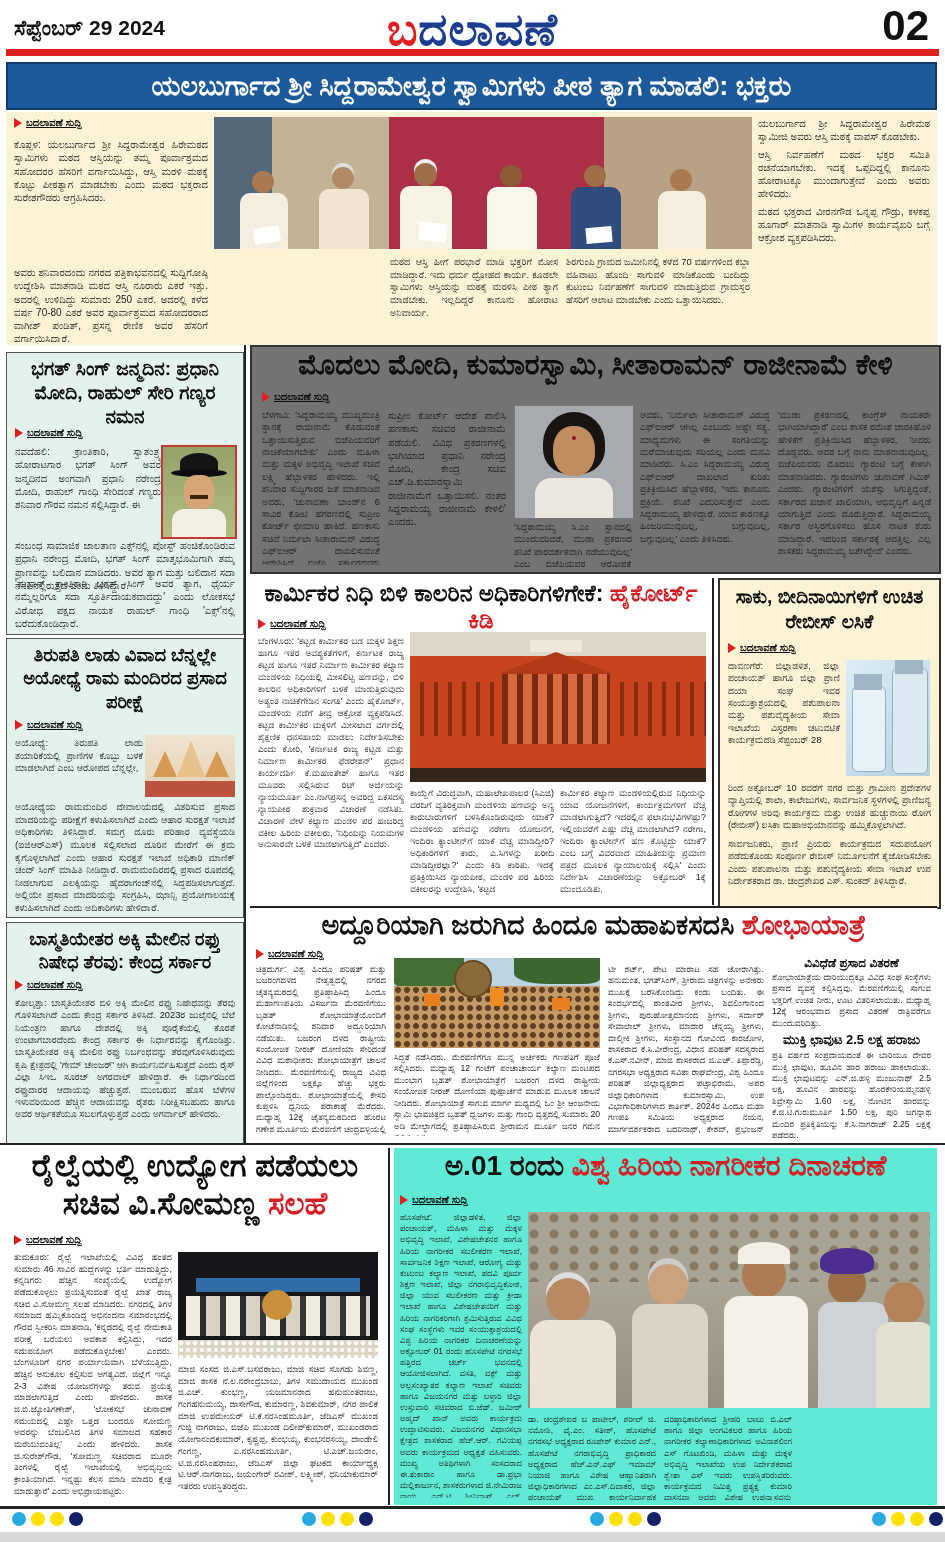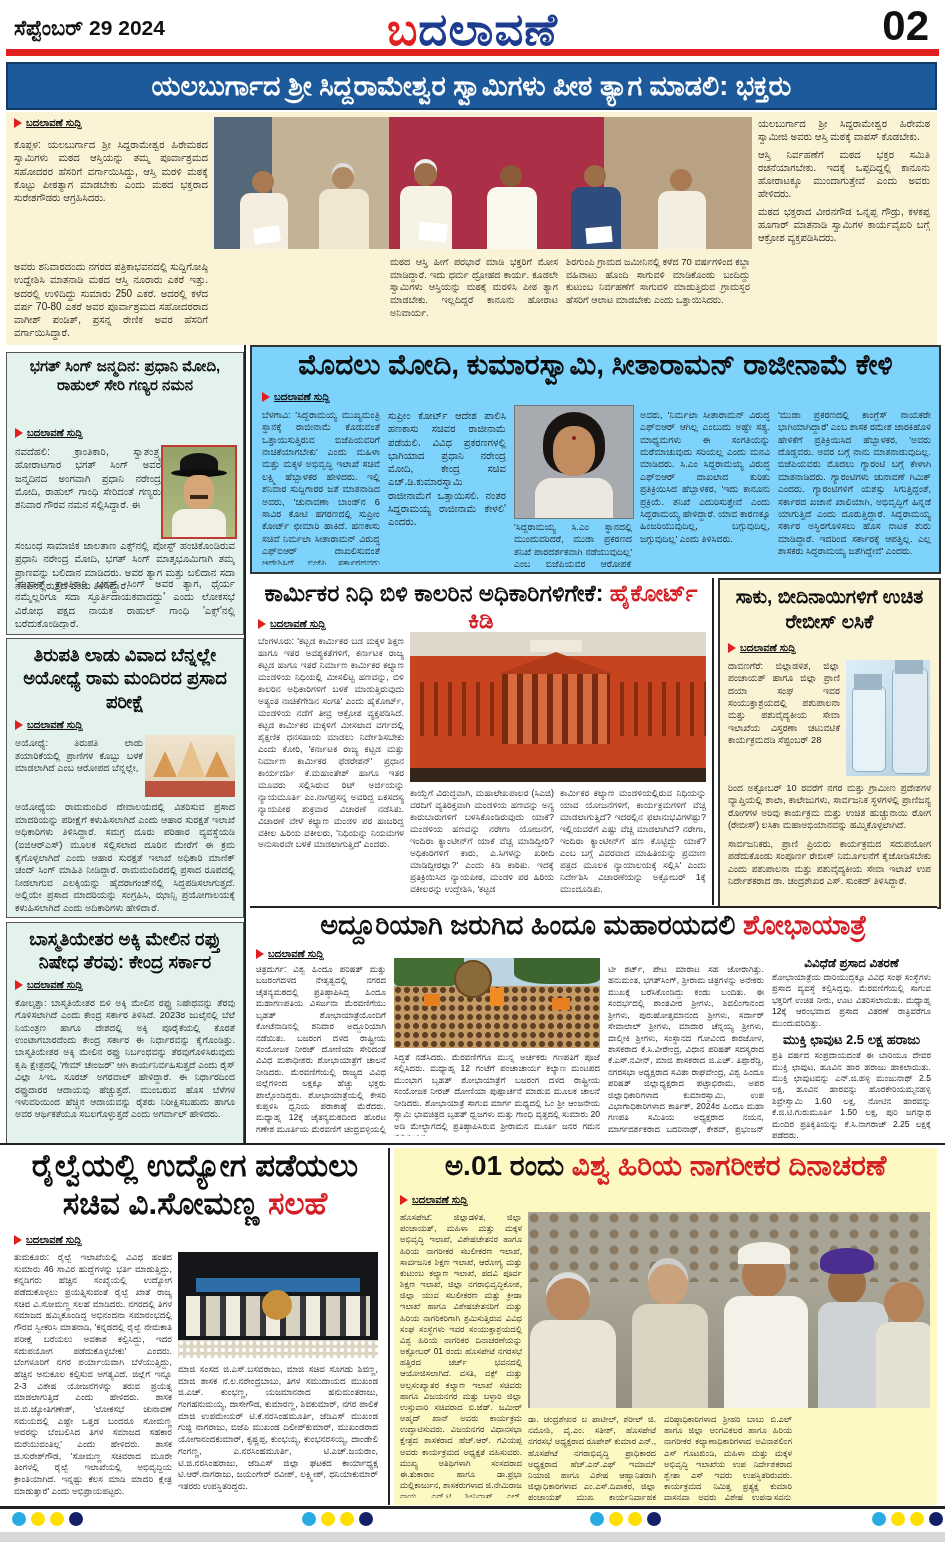--- a/index.html
+++ b/index.html
@@ -74,26 +74,26 @@
     <div class="txt abs" style="left:560px;top:144px;width:184px;height:84px;font-size:9.5px;">ಶಿರಗುಂಪಿ ಗ್ರಾಮದ ಜಮೀನಿನಲ್ಲಿ ಕಳೆದ 70 ವರ್ಷಗಳಿಂದ ಕಬ್ಜಾ ವಹಿವಾಟು ಹೊಂದಿ ಸಾಗುವಳಿ ಮಾಡಿಕೊಂಡು ಬಂದಿದ್ದು ಕುಟುಂಬ ನಿರ್ವಹಣೆಗೆ ಸಾಗುವಳಿ ಮಾಡುತ್ತಿರುವ ಗ್ರಾಮಸ್ಥರ ಹೆಸರಿಗೆ ಆಲಾಟ ಮಾಡಬೇಕು ಎಂದು ಒತ್ತಾಯಿಸಿದರು.</div>
     <div class="abs" style="left:752px;top:5px;width:172px;height:224px;overflow:hidden;">
       <p class="txt" style="margin:0 0 4px;">ಯಲಬುರ್ಗಾದ ಶ್ರೀ ಸಿದ್ದರಾಮೇಶ್ವರ ಹಿರೇಮಠ ಸ್ವಾಮೀಜಿ ಅವರು ಆಸ್ತಿ ಮಠಕ್ಕೆ ವಾಪಸ್ ಕೊಡಬೇಕು.</p>
       <p class="txt" style="margin:0 0 4px;">ಆಸ್ತಿ ನಿರ್ವಹಣೆಗೆ ಮಠದ ಭಕ್ತರ ಸಮಿತಿ ರಚನೆಯಾಗಬೇಕು. ಇದಕ್ಕೆ ಒಪ್ಪದಿದ್ದಲ್ಲಿ ಕಾನೂನು ಹೋರಾಟಕ್ಕೂ ಮುಂದಾಗುತ್ತೇವೆ ಎಂದು ಅವರು ಹೇಳಿದರು.</p>
       <p class="txt" style="margin:0 0 4px;">ಮಠದ ಭಕ್ತರಾದ ವೀರನಗೌಡ ಒನ್ನಪ್ಪ ಗೌಡ್ರು, ಕಳಕಪ್ಪ ಹೂಗಾರ್ ಮಾತನಾಡಿ ಸ್ವಾಮಿಗಳ ಕಾರ್ಯವೈಖರಿ ಬಗ್ಗೆ ಆಕ್ರೋಶ ವ್ಯಕ್ತಪಡಿಸಿದರು.</p>
     </div>
 
   </div>
 
   <div class="abs" style="left:14px;top:250px;width:194px;height:92px;overflow:hidden;">
-    <p class="txt" style="margin:10px 0 4px;">ಅವರು ಶನಿವಾರದಂದು ನಗರದ ಪತ್ರಿಕಾಭವನದಲ್ಲಿ ಸುದ್ದಿಗೋಷ್ಠಿ ಉದ್ದೇಶಿಸಿ ಮಾತನಾಡಿ ಮಠದ ಆಸ್ತಿ ನೂರಾರು ಎಕರೆ ಇತ್ತು. ಅದರಲ್ಲಿ ಉಳಿದಿದ್ದು ಸುಮಾರು 250 ಎಕರೆ. ಅದರಲ್ಲಿ ಕಳೆದ ವರ್ಷ 70-80 ಎಕರೆ ಅವರ ಪೂರ್ವಾಶ್ರಮದ ಸಹೋದರರಾದ ವಾಗೀಶ್ ಪಂಡಿತ್, ಪ್ರಸನ್ನ ರೇಣಿಕ ಅವರ ಹೆಸರಿಗೆ ವರ್ಗಾಯಿಸಿದ್ದಾರೆ.</p>
+    <p class="txt" style="margin:16px 0 4px;">ಅವರು ಶನಿವಾರದಂದು ನಗರದ ಪತ್ರಿಕಾಭವನದಲ್ಲಿ ಸುದ್ದಿಗೋಷ್ಠಿ ಉದ್ದೇಶಿಸಿ ಮಾತನಾಡಿ ಮಠದ ಆಸ್ತಿ ನೂರಾರು ಎಕರೆ ಇತ್ತು. ಅದರಲ್ಲಿ ಉಳಿದಿದ್ದು ಸುಮಾರು 250 ಎಕರೆ. ಅದರಲ್ಲಿ ಕಳೆದ ವರ್ಷ 70-80 ಎಕರೆ ಅವರ ಪೂರ್ವಾಶ್ರಮದ ಸಹೋದರರಾದ ವಾಗೀಶ್ ಪಂಡಿತ್, ಪ್ರಸನ್ನ ರೇಣಿಕ ಅವರ ಹೆಸರಿಗೆ ವರ್ಗಾಯಿಸಿದ್ದಾರೆ.</p>
     <p class="txt" style="margin:0;">ಇತ್ತೀಚೆಗೆ ಮಠದ ಸೇವಕ ಸಿದ್ದಯ್ಯ ಎಂಬುವವರನ್ನು ಮಠದಿಂದ ಹೊರಹಾಕಿದಾಗ ಭಕ್ತರು ಸೇರಿ ಪ್ರಶ್ನೆ ಮಾಡಲು ಮಠಕ್ಕೆ ಹೋಗಿದ್ದೆವು.</p>
   </div>
 
   <div class="box" style="left:6px;top:352px;width:236px;height:281px;background:#e4f2ec;border:1px solid #555;">
-    <div class="hl center" style="margin:4px 6px 2px;font-size:15px;line-height:1.25;">ಭಗತ್ ಸಿಂಗ್ ಜನ್ಮದಿನ: ಪ್ರಧಾನಿ ಮೋದಿ, ರಾಹುಲ್ ಸೇರಿ ಗಣ್ಯರ ನಮನ</div>
+    <div class="hl center" style="margin:4px 6px 2px;font-size:19px;line-height:1.25;">ಭಗತ್ ಸಿಂಗ್ ಜನ್ಮದಿನ: ಪ್ರಧಾನಿ ಮೋದಿ, ರಾಹುಲ್ ಸೇರಿ ಗಣ್ಯರ ನಮನ</div>
     <div class="byl abs" style="left:8px;top:74px;">
         <span class="tri"></span>
         <span class="lab">ಬದಲಾವಣೆ ಸುದ್ದಿ</span>
       </div>
     <div class="photo" style="right:6px;top:92px;width:72px;height:90px;background:linear-gradient(#94a269,#b2bc83);border:2px solid #c23a32;">
       <i class="abs" style="left:17px;top:6px;width:38px;height:20px;border-radius:50% 50% 0 0;background:#141414;"></i>
       <i class="abs" style="left:8px;top:22px;width:56px;height:8px;border-radius:50%;background:#0c0c0c;"></i>
       <i class="abs" style="left:21px;top:28px;width:30px;height:34px;border-radius:40%;background:#d6a678;"></i>
       <i class="abs" style="left:27px;top:48px;width:18px;height:4px;background:#3a2414;"></i>
       <i class="abs" style="left:9px;top:62px;width:54px;height:28px;border-radius:12px 12px 0 0;background:#f3efe4;"></i>
@@ -123,21 +123,21 @@
     <div class="hl center" style="margin:5px 6px 2px;font-size:18px;line-height:1.3;">ಬಾಸ್ಮತಿಯೇತರ ಅಕ್ಕಿ ಮೇಲಿನ ರಫ್ತು ನಿಷೇಧ ತೆರವು: ಕೇಂದ್ರ ಸರ್ಕಾರ</div>
     <div class="byl abs" style="left:8px;top:56px;">
         <span class="tri"></span>
         <span class="lab">ಬದಲಾವಣೆ ಸುದ್ದಿ</span>
       </div>
     <div class="txt abs" style="left:8px;top:74px;width:220px;height:140px;font-size:9.3px;">ಕೋಲ್ಕತ್ತಾ: ಬಾಸ್ಮತಿಯೇತರ ಬಿಳಿ ಅಕ್ಕಿ ಮೇಲಿನ ರಫ್ತು ನಿಷೇಧವನ್ನು ತೆರವು ಗೊಳಿಸಲಾಗಿದೆ ಎಂದು ಕೇಂದ್ರ ಸರ್ಕಾರ ತಿಳಿಸಿದೆ. 2023ರ ಜುಲೈನಲ್ಲಿ ಬೆಲೆ ನಿಯಂತ್ರಣ ಹಾಗೂ ದೇಶದಲ್ಲಿ ಅಕ್ಕಿ ಪೂರೈಕೆಯಲ್ಲಿ ಕೊರತೆ ಉಂಟಾಗಬಾರದೆಂದು ಕೇಂದ್ರ ಸರ್ಕಾರ ಈ ನಿರ್ಧಾರವನ್ನು ಕೈಗೊಂಡಿತ್ತು. ಬಾಸ್ಮತಿಯೇತರ ಅಕ್ಕಿ ಮೇಲಿನ ರಫ್ತು ನಿರ್ಬಂಧವನ್ನು ತೆರವುಗೊಳಿಸಿರುವುದು ಕೃಷಿ ಕ್ಷೇತ್ರದಲ್ಲಿ 'ಗೇಮ್ ಚೇಂಜರ್' ಆಗಿ ಕಾರ್ಯನಿರ್ವಹಿಸುತ್ತದೆ ಎಂದು ರೈಸ್ ವಿಲ್ಲಾ ಸಿಇಒ ಸೂರಜ್ ಅಗರವಾಲ್ ಹೇಳಿದ್ದಾರೆ. ಈ ನಿರ್ಧಾರದಿಂದ ರಫ್ತುದಾರರ ಆದಾಯವು ಹೆಚ್ಚುತ್ತದೆ. ಮುಂಬರುವ ಹೊಸ ಬೆಳೆಗಳ ಇಳುವರಿಯಿಂದ ಹೆಚ್ಚಿನ ಆದಾಯವನ್ನು ರೈತರು ನಿರೀಕ್ಷಿಸಬಹುದು ಹಾಗೂ ಅವರ ಆರ್ಥಿಕತೆಯೂ ಸಬಲಗೊಳ್ಳುತ್ತದೆ ಎಂದು ಅಗರ್ವಾಲ್ ಹೇಳಿದರು.</div>
   </div>
 
   <div class="vr" style="left:244px;top:345px;height:798px;"></div>
 
-  <div class="box" style="left:250px;top:345px;width:687px;height:225px;background:#7dd3fc;border:2px solid #333;">
+  <div class="box" style="left:250px;top:345px;width:687px;height:225px;background:#737373;border:2px solid #333;">
     <div class="hl center" style="margin:2px 4px 0;font-size:28px;">ಮೊದಲು ಮೋದಿ, ಕುಮಾರಸ್ವಾಮಿ, ಸೀತಾರಾಮನ್ ರಾಜೀನಾಮೆ ಕೇಳಿ</div>
     <div class="byl abs" style="left:10px;top:44px;">
         <span class="tri"></span>
         <span class="lab">ಬದಲಾವಣೆ ಸುದ್ದಿ</span>
       </div>
     <div class="txt abs" style="left:10px;top:62px;width:118px;height:156px;font-size:9.3px;">ಬೆಳಗಾವಿ: 'ಸಿದ್ದರಾಮಯ್ಯ ಮುಖ್ಯಮಂತ್ರಿ ಸ್ಥಾನಕ್ಕೆ ರಾಜೀನಾಮೆ ಕೊಡುವಂತೆ ಒತ್ತಾಯಿಸುತ್ತಿರುವ ಬಿಜೆಪಿಯವರಿಗೆ ನಾಚಿಕೆಯಾಗಬೇಕು' ಎಂದು ಮಹಿಳಾ ಮತ್ತು ಮಕ್ಕಳ ಅಭಿವೃದ್ಧಿ ಇಲಾಖೆ ಸಚಿವೆ ಲಕ್ಷ್ಮಿ ಹೆಬ್ಬಾಳಕರ ಹೇಳಿದರು. ಇಲ್ಲಿ ಶನಿವಾರ ಸುದ್ದಿಗಾರರ ಜತೆ ಮಾತನಾಡಿದ ಅವರು, 'ಚುನಾವಣಾ ಬಾಂಡ್‌ನ 6 ಸಾವಿರ ಕೋಟಿ ಹಗರಣದಲ್ಲಿ ಸುಪ್ರೀಂ ಕೋರ್ಟ್ ಛೀಮಾರಿ ಹಾಕಿದೆ. ಹಣಕಾಸು ಸಚಿವೆ ನಿರ್ಮಲಾ ಸೀತಾರಾಮನ್ ವಿರುದ್ಧ ಎಫ್‌ಐಆರ್ ದಾಖಲಿಸುವಂತೆ ಆದೇಶಿಸಿದೆ. ಬಿಜೆಪಿ ಸರ್ಕಾರದವರು ಮೊದಲು</div>
     <div class="txt abs" style="left:136px;top:62px;width:118px;height:156px;font-size:10px;">ಸುಪ್ರೀಂ ಕೋರ್ಟ್ ಆದೇಶ ಪಾಲಿಸಿ ಹಣಕಾಸು ಸಚಿವರ ರಾಜೀನಾಮೆ ಪಡೆಯಲಿ. ವಿವಿಧ ಪ್ರಕರಣಗಳಲ್ಲಿ ಭಾಗಿಯಾದ ಪ್ರಧಾನಿ ನರೇಂದ್ರ ಮೋದಿ, ಕೇಂದ್ರ ಸಚಿವ ಎಚ್.ಡಿ.ಕುಮಾರಸ್ವಾಮಿ ರಾಜೀನಾಮೆಗೆ ಒತ್ತಾಯಿಸಲಿ. ನಂತರ ಸಿದ್ದರಾಮಯ್ಯ ರಾಜೀನಾಮೆ ಕೇಳಲಿ' ಎಂದರು.</div>
     <div class="photo" style="left:262px;top:58px;width:118px;height:112px;background:#a7abb0;border:1px solid #777;">
       <i class="abs" style="left:28px;top:6px;width:62px;height:62px;border-radius:50% 50% 40% 40%;background:#171412;"></i>
       <i class="abs" style="left:38px;top:20px;width:42px;height:50px;border-radius:45%;background:#c08c60;"></i>
@@ -181,21 +181,21 @@
       <i class="abs" style="left:8px;top:14px;width:28px;height:16px;background:#9db5c5;"></i>
       <i class="abs" style="left:46px;top:8px;width:34px;height:104px;border-radius:6px;background:#ddeaf2;border:1px solid #8fb0c4;"></i>
       <i class="abs" style="left:49px;top:0;width:28px;height:14px;background:#9db5c5;"></i>
     </div>
     <div class="txt abs" style="left:8px;top:202px;width:203px;height:58px;font-size:9.3px;">ರಿಂದ ಅಕ್ಟೋಬರ್ 10 ರವರೆಗೆ ನಗರ ಮತ್ತು ಗ್ರಾಮೀಣ ಪ್ರದೇಶಗಳ ವ್ಯಾಪ್ತಿಯಲ್ಲಿ ಶಾಲಾ, ಕಾಲೇಜುಗಳು, ಸಾರ್ವಜನಿಕ ಸ್ಥಳಗಳಲ್ಲಿ ಪ್ರಾಣಿಜನ್ಯ ರೋಗಗಳ ಅರಿವು ಕಾರ್ಯಕ್ರಮ ಮತ್ತು ಉಚಿತ ಹುಚ್ಚುನಾಯಿ ರೋಗ (ರೇಬೀಸ್) ಲಸಿಕಾ ಮಹಾಅಭಿಯಾನವನ್ನು ಹಮ್ಮಿಕೊಳ್ಳಲಾಗಿದೆ.</div>
     <div class="txt abs" style="left:8px;top:258px;width:203px;height:62px;font-size:9.3px;">ಸಾರ್ವಜನಿಕರು, ಪ್ರಾಣಿ ಪ್ರಿಯರು ಕಾರ್ಯಕ್ರಮದ ಸದುಪಯೋಗ ಪಡೆದುಕೊಂಡು ಸಂಪೂರ್ಣ ರೇಬೀಸ್ ನಿರ್ಮೂಲನೆಗೆ ಕೈಜೋಡಿಸಬೇಕು ಎಂದು ಪಶುಪಾಲನಾ ಮತ್ತು ಪಶುವೈದ್ಯಕೀಯ ಸೇವಾ ಇಲಾಖೆ ಉಪ ನಿರ್ದೇಶಕರಾದ ಡಾ. ಚಂದ್ರಶೇಖರ ಎಸ್. ಸುಂಕದ್ ತಿಳಿಸಿದ್ದಾರೆ.</div>
   </div>
 
   <div class="hr" style="left:250px;top:906px;width:687px;"></div>
   <div class="box" style="left:250px;top:908px;width:687px;height:233px;background:#fff;">
-    <div class="center" style="margin:2px 0 0;font-size:27px;font-weight:bold;"><span>ಅದ್ದೂರಿಯಾಗಿ ಜರುಗಿದ ಹಿಂದೂ ಮಹಾರಯದಲಿ</span> <span class="red">ಶೋಭಾಯಾತ್ರೆ</span></div>
+    <div class="center" style="margin:2px 0 0;font-size:27px;font-weight:bold;"><span>ಅದ್ದೂರಿಯಾಗಿ ಜರುಗಿದ ಹಿಂದೂ ಮಹಾಏಕಸದಸಿ</span> <span class="red">ಶೋಭಾಯಾತ್ರೆ</span></div>
     <div class="byl abs" style="left:6px;top:40px;">
         <span class="tri"></span>
         <span class="lab">ಬದಲಾವಣೆ ಸುದ್ದಿ</span>
       </div>
     <div class="txt abs" style="left:6px;top:56px;width:130px;height:172px;font-size:8.6px;">ಚಿತ್ರದುರ್ಗ: ವಿಶ್ವ ಹಿಂದೂ ಪರಿಷತ್ ಮತ್ತು ಬಜರಂಗದಳದ ನೇತೃತ್ವದಲ್ಲಿ ನಗರದ ಚೈತನ್ಯಮಠದಲ್ಲಿ ಪ್ರತಿಷ್ಠಾಪಿಸಿದ್ದ ಹಿಂದೂ ಮಹಾಗಣಪತಿಯ ವಿಸರ್ಜನಾ ಮೆರವಣಿಗೆಯು ಬೃಹತ್ ಶೋಭಾಯಾತ್ರೆಯೊಂದಿಗೆ ಕೋಟೆನಾಡಿನಲ್ಲಿ ಶನಿವಾರ ಅದ್ದೂರಿಯಾಗಿ ನಡೆಯಿತು. ಬಜರಂಗ ದಳದ ರಾಷ್ಟ್ರೀಯ ಸಂಯೋಜಕ ನೀರಜ್ ದೋಣಿಯಾ ಸೇರಿದಂತೆ ವಿವಿಧ ಮಠಾಧೀಶರು ಶೋಭಾಯಾತ್ರೆಗೆ ಚಾಲನೆ ನೀಡಿದರು. ಮೆರವಣಿಗೆಯಲ್ಲಿ ರಾಜ್ಯದ ವಿವಿಧ ಜಿಲ್ಲೆಗಳಿಂದ ಲಕ್ಷಕ್ಕೂ ಹೆಚ್ಚು ಭಕ್ತರು ಪಾಲ್ಗೊಂಡಿದ್ದರು. ಶೋಭಾಯಾತ್ರೆಯಲ್ಲಿ ಕೇಸರಿ ಕುಪ್ಪಳಿಸಿ ಧ್ವನಿಯ ಪರಾಕಾಷ್ಠೆ ಮೆರೆದರು. ಮಧ್ಯಾಹ್ನ 12ಕ್ಕೆ ಚೈತನ್ಯಮಠದಿಂದ ಹೊರಟ ಗಣೇಶ ಮೂರ್ತಿಯ ಮೆರವಣಿಗೆ ಚಂದ್ರವಳ್ಳಿಯಲ್ಲಿ ಕೊನೆಗೊಂಡಿತು. ಚಂದ್ರವಳ್ಳಿಯಲ್ಲಿ ನಿರ್ಮಿಸಿದ ಬಾವಿಯಲ್ಲಿ ತಡರಾತ್ರಿ ವಿಸರ್ಜನೆ ಮಾಡಲಾಯಿತು. ಶನಿವಾರದ ಮುಂಜಾನೆವರೆಗೂ ಸಮಿತಿಯವರು ಶೋಭಾಯಾತ್ರೆಗೆ</div>
     <div class="photo" style="left:144px;top:50px;width:206px;height:90px;background:#bcd3e2;">
       <i class="abs" style="left:0;top:0;width:70px;height:30px;border-radius:0 0 40% 20%;background:#436f35;"></i>
       <i class="abs" style="left:120px;top:0;width:86px;height:26px;border-radius:0 0 20% 40%;background:#3c6530;"></i>
       <i class="abs" style="left:0;top:28px;width:100%;height:62px;background:#c49a64;background-image:radial-gradient(circle at 4px 4px,#5f4024 2.6px,rgba(0,0,0,0) 3.4px);background-size:9px 9px;"></i>
       <i class="abs" style="left:30px;top:36px;width:16px;height:12px;background:#e87f1f;"></i>
@@ -227,21 +227,21 @@
       <i class="abs" style="left:18px;top:26px;width:164px;height:14px;background:#2d6ea8;"></i>
       <i class="abs" style="left:8px;top:44px;width:184px;height:40px;background:repeating-linear-gradient(90deg,#f0ece0 0 14px,#2a2c30 14px 20px,#d8d2c2 20px 34px,#34363a 34px 40px);"></i>
       <i class="abs" style="left:0;bottom:0;width:100%;height:18px;background:#ddd6c4;background-image:radial-gradient(circle at 3px 3px,#fff 1.8px,rgba(0,0,0,0) 2.4px);background-size:7px 7px;"></i>
       <i class="abs" style="left:84px;top:38px;width:30px;height:30px;border-radius:50%;background:#c8903a;"></i>
     </div>
     <div class="txt abs" style="left:172px;top:216px;width:200px;height:134px;font-size:8.8px;">ಮಾಜಿ ಸಂಸದ ಜಿ.ಎಸ್.ಬಸವರಾಜು, ಮಾಜಿ ಸಚಿವ ಸೊಗಡು ಶಿವಣ್ಣ, ಮಾಜಿ ಶಾಸಕ ನೆ.ಲ.ನರೇಂದ್ರಬಾಬು, ತಿಗಳ ಸಮುದಾಯದ ಮುಖಂಡ ಜಿ.ಎಚ್. ಕುಂಭಣ್ಣ, ಯಜಮಾನರಾದ ಹನುಮಂತರಾಜು, ಗಂಗಹನುಮಯ್ಯ, ದಾಸೇಗೌಡ, ಕುಮಾರಣ್ಣ, ಶಿವಕುಮಾರ್, ನಗರ ಪಾಲಿಕೆ ಮಾಜಿ ಉಪಮೇಯರ್ ಟಿ.ಕೆ.ನರಸಿಂಹಮೂರ್ತಿ, ಜೆಡಿಎಸ್ ಮುಖಂಡ ಗುಜ್ಜಿ ನಾಗರಾಜು, ಬಿಜೆಪಿ ಮುಖಂಡ ದಿಲೀಪ್‌ಕುಮಾರ್, ಮುಖಂಡರಾದ ಯೋಗಾನಂದಕುಮಾರ್, ಕೃಷ್ಣಪ್ಪ, ಕುಂಭಯ್ಯ, ಕುಂಭನರಸಯ್ಯ, ದಾಂಡೇಲಿ ಗಂಗಣ್ಣ, ಎ.ನರಸಿಂಹಮೂರ್ತಿ, ಟಿ.ಎಚ್.ಜಯರಾಂ, ಟಿ.ಜಿ.ನರಸಿಂಹರಾಜು, ಜೆಡಿಎಸ್ ಜಿಲ್ಲಾ ಘಟಕದ ಕಾರ್ಯಾಧ್ಯಕ್ಷ ಟಿ.ಆರ್.ನಾಗರಾಜು, ಜಯಂಗೇರ್ ರವೀಶ್, ಲಕ್ಷ್ಮೀಶ್, ಧನಿಯಾಕುಮಾರ್ ಇತರರು ಉಪಸ್ಥಿತರಿದ್ದರು.</div>
   </div>
 
   <div class="vr" style="left:388px;top:1148px;height:357px;"></div>
 
-  <div class="box" style="left:394px;top:1148px;width:543px;height:357px;background:#fef9c3;">
+  <div class="box" style="left:394px;top:1148px;width:543px;height:357px;background:#5eead4;">
     <div class="center" style="margin:2px 0 0;font-size:28px;font-weight:bold;"><span>ಅ.01 ರಂದು</span> <span class="red">ವಿಶ್ವ ಹಿರಿಯ ನಾಗರೀಕರ ದಿನಾಚರಣೆ</span></div>
     <div class="byl abs" style="left:6px;top:46px;">
         <span class="tri"></span>
         <span class="lab">ಬದಲಾವಣೆ ಸುದ್ದಿ</span>
       </div>
     <div class="txt abs" style="left:6px;top:64px;width:122px;height:286px;font-size:8.4px;">ಹೊಸಪೇಟೆ: ಜಿಲ್ಲಾಡಳಿತ, ಜಿಲ್ಲಾ ಪಂಚಾಯತ್, ಮಹಿಳಾ ಮತ್ತು ಮಕ್ಕಳ ಅಭಿವೃದ್ಧಿ ಇಲಾಖೆ, ವಿಶೇಷಚೇತನರ ಹಾಗೂ ಹಿರಿಯ ನಾಗರೀಕರ ಸಬಲೀಕರಣ ಇಲಾಖೆ, ಸಾರ್ವಜನಿಕ ಶಿಕ್ಷಣ ಇಲಾಖೆ, ಆರೋಗ್ಯ ಮತ್ತು ಕುಟುಂಬ ಕಲ್ಯಾಣ ಇಲಾಖೆ, ಪದವಿ ಪೂರ್ವ ಶಿಕ್ಷಣ ಇಲಾಖೆ, ಜಿಲ್ಲಾ ನಗರಾಭಿವೃದ್ಧಿಕೋಶ, ಜಿಲ್ಲಾ ಯುವ ಸಬಲೀಕರಣ ಮತ್ತು ಕ್ರೀಡಾ ಇಲಾಖೆ ಹಾಗೂ ವಿಶೇಷಚೇತನರಿಗೆ ಮತ್ತು ಹಿರಿಯ ನಾಗರಿಕರಿಗಾಗಿ ಶ್ರಮಿಸುತ್ತಿರುವ ವಿವಿಧ ಸಂಘ ಸಂಸ್ಥೆಗಳು ಇವರ ಸಂಯುಕ್ತಾಶ್ರಯದಲ್ಲಿ ವಿಶ್ವ ಹಿರಿಯ ನಾಗರಿಕರ ದಿನಾಚರಣೆಯನ್ನು ಅಕ್ಟೋಬರ್ 01 ರಂದು ಹೊಸಪೇಟೆ ನಗರಸಭೆ ಹತ್ತಿರದ ಚರ್ಚ್ ಭವನದಲ್ಲಿ ಆಯೋಜಿಸಲಾಗಿದೆ. ವಸತಿ, ವಕ್ಫ್ ಮತ್ತು ಅಲ್ಪಸಂಖ್ಯಾತರ ಕಲ್ಯಾಣ ಇಲಾಖೆ ಸಚಿವರು ಹಾಗೂ ವಿಜಯನಗರ ಮತ್ತು ಬಳ್ಳಾರಿ ಜಿಲ್ಲಾ ಉಸ್ತುವಾರಿ ಸಚಿವರಾದ ಬಿ.ಜೆಡ್. ಜಮೀರ್ ಅಹ್ಮದ್ ಖಾನ್ ಅವರು ಕಾರ್ಯಕ್ರಮ ಉದ್ಘಾಟಿಸುವರು. ವಿಜಯನಗರ ವಿಧಾನಸಭಾ ಕ್ಷೇತ್ರದ ಶಾಸಕರಾದ ಹೆಚ್.ಆರ್. ಗವಿಯಪ್ಪ ಅವರು ಕಾರ್ಯಕ್ರಮದ ಅಧ್ಯಕ್ಷತೆ ವಹಿಸುವರು. ಮುಖ್ಯ ಅತಿಥಿಗಳಾಗಿ ಸಂಸದರಾದ ಈ.ತುಕಾರಾಂ ಹಾಗೂ ಡಾ.ಪ್ರಭಾ ಮಲ್ಲಿಕಾರ್ಜುನ, ಶಾಸಕರುಗಳಾದ ಜಿ.ನೇಮಿರಾಜ ನಾಯ್ಕ, ಎನ್.ಟಿ. ಶ್ರೀನಿವಾಸ್, ಎಲ್. ಕೃಷ್ಣನಾಯಕ, ಎಂ.ಪಿ.ಲತಾ ಮಲ್ಲಿಕಾರ್ಜುನ ಹಾಗೂ ಬಿ.ದೇವೇಂದ್ರಪ್ಪ, ವಿಧಾನ ಪರಿಷತ್ ಸದಸ್ಯರುಗಳಾದ</div>
     <div class="photo" style="left:134px;top:64px;width:402px;height:196px;background:linear-gradient(#b6b2a4,#948f80);">
       <i class="abs" style="left:0;top:0;width:100%;height:70px;background:#a8a496;background-image:radial-gradient(circle at 6px 6px,#8a7a62 4px,rgba(0,0,0,0) 5px);background-size:20px 16px;"></i>
       <i class="abs" style="left:18px;top:66px;width:44px;height:44px;border-radius:50%;background:#b98a62;box-shadow:0 -6px 0 #ddd;"></i>
       <i class="abs" style="left:2px;top:108px;width:86px;height:88px;border-radius:18px 18px 0 0;background:#e9e4d5;"></i>

